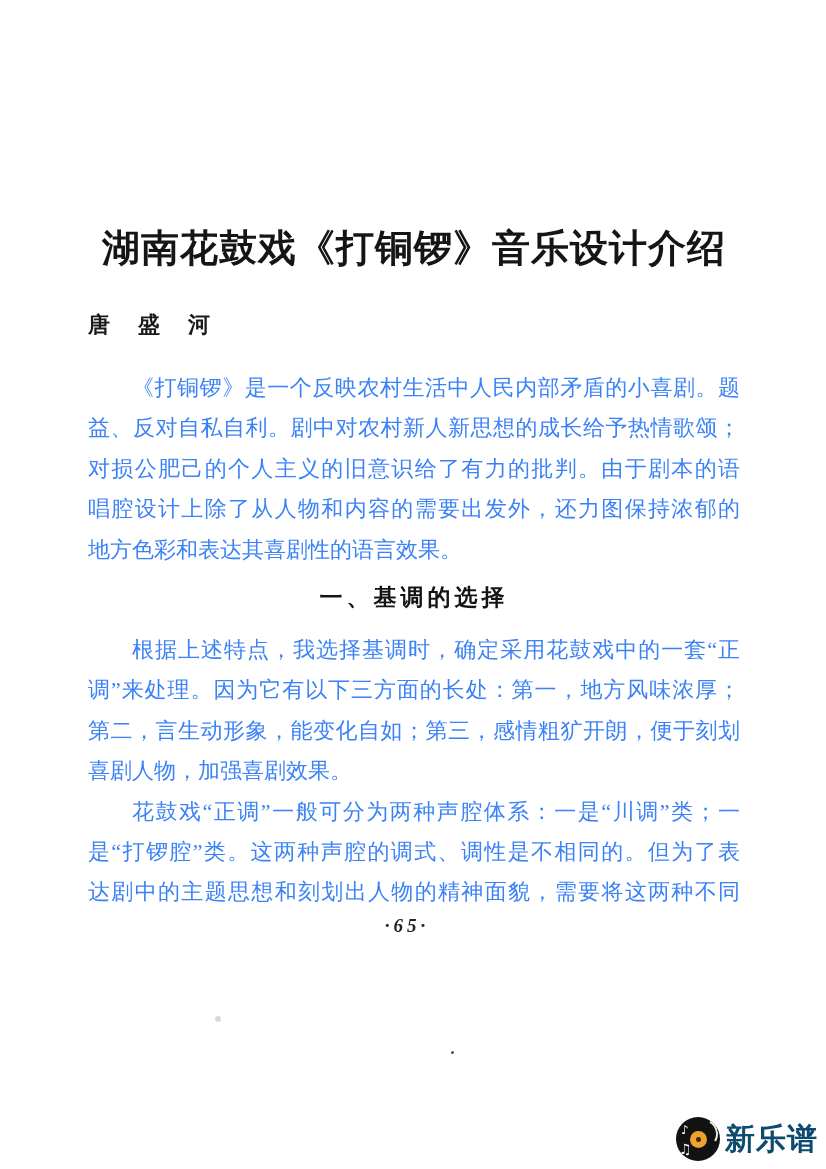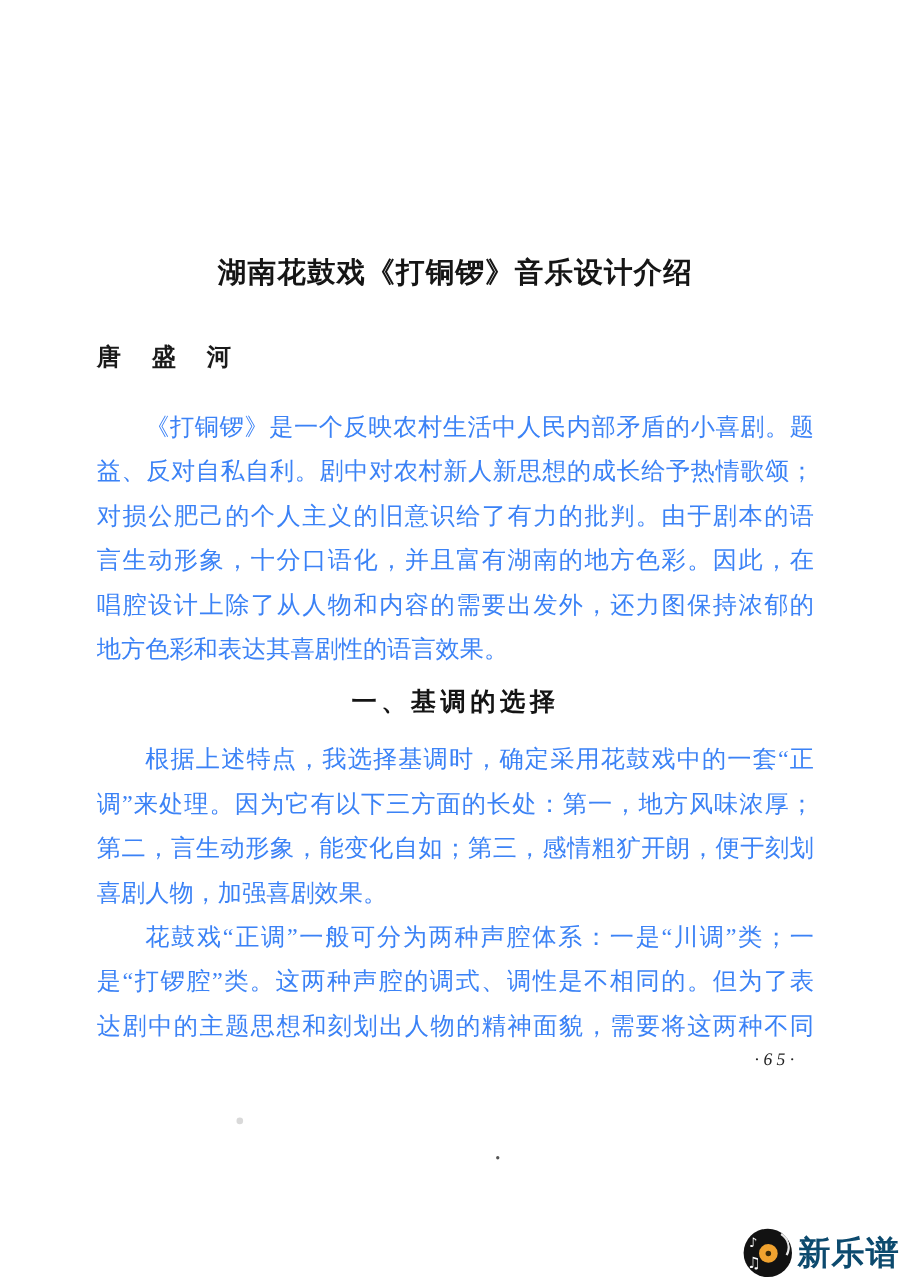--- a/index.html
+++ b/index.html
@@ -17,21 +17,21 @@
     color: #1b1b1b;
   }
   .article {
     position: absolute;
     left: 88px;
     top: 0;
     width: 652px;
   }
   .title {
     margin: 226px 0 0 0;
-    font-size: 26px;
+    font-size: 38px;
     line-height: 44px;
     font-weight: bold;
     text-align: center;
     letter-spacing: 1px;
     color: #151515;
   }
   .author {
     margin-top: 40px;
     font-size: 22px;
     line-height: 30px;
@@ -63,24 +63,24 @@
     font-size: 23px;
     line-height: 36px;
     font-weight: bold;
     text-align: center;
     letter-spacing: 4px;
     color: #141414;
   }
   .page-number {
     margin-top: 2px;
     padding-right: 14px;
-    text-align: right;
-    font-size: 16px;
+    text-align: center;
+    font-size: 19px;
     font-style: italic;
-    font-weight: normal;
+    font-weight: bold;
     letter-spacing: 4px;
     color: #222222;
   }
   .speck {
     position: absolute;
     border-radius: 50%;
   }
   .speck-a {
     left: 215px; top: 1016px;
     width: 6px; height: 6px;
@@ -167,21 +167,20 @@
 <body>
 
 <div class="page">
   <div class="article">
     <h1 class="title">湖南花鼓戏《打铜锣》音乐设计介绍</h1>
     <div class="author">唐　盛　河</div>
     <div class="body">
         <div class="body-line indent">《打铜锣》是一个反映农村生活中人民内部矛盾的小喜剧。题</div>
         <div class="body-line">益、反对自私自利。剧中对农村新人新思想的成长给予热情歌颂；</div>
         <div class="body-line">对损公肥己的个人主义的旧意识给了有力的批判。由于剧本的语</div>
-        <div class="body-line">言生动形象，十分口语化，并且富有湖南的地方色彩。因此，在</div>
         <div class="body-line">唱腔设计上除了从人物和内容的需要出发外，还力图保持浓郁的</div>
         <div class="body-line line-left">地方色彩和表达其喜剧性的语言效果。</div>
         <div class="section-heading">一、基调的选择</div>
         <div class="body-line indent">根据上述特点，我选择基调时，确定采用花鼓戏中的一套“正</div>
         <div class="body-line">调”来处理。因为它有以下三方面的长处：第一，地方风味浓厚；</div>
         <div class="body-line">第二，言生动形象，能变化自如；第三，感情粗犷开朗，便于刻划</div>
         <div class="body-line line-left">喜剧人物，加强喜剧效果。</div>
         <div class="body-line indent">花鼓戏“正调”一般可分为两种声腔体系：一是“川调”类；一</div>
         <div class="body-line">是“打锣腔”类。这两种声腔的调式、调性是不相同的。但为了表</div>
         <div class="body-line">达剧中的主题思想和刻划出人物的精神面貌，需要将这两种不同</div>

